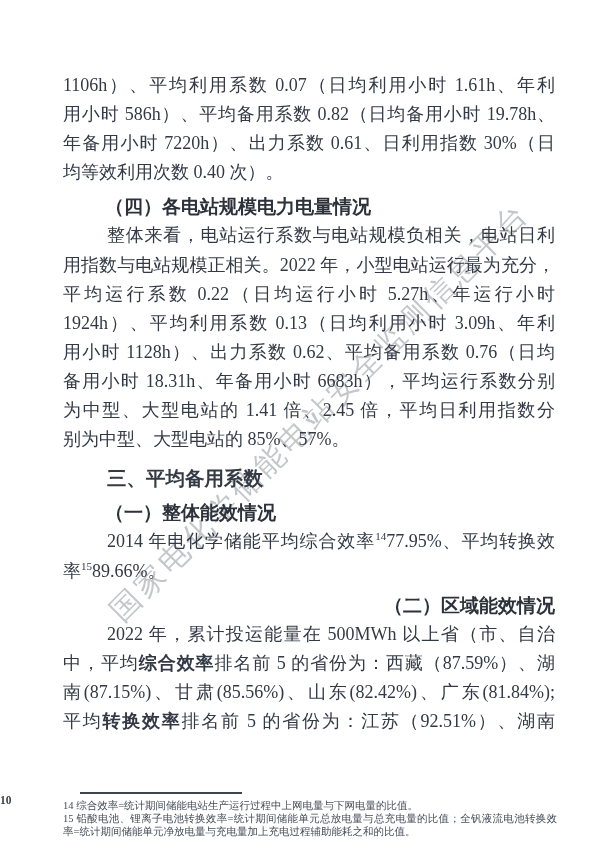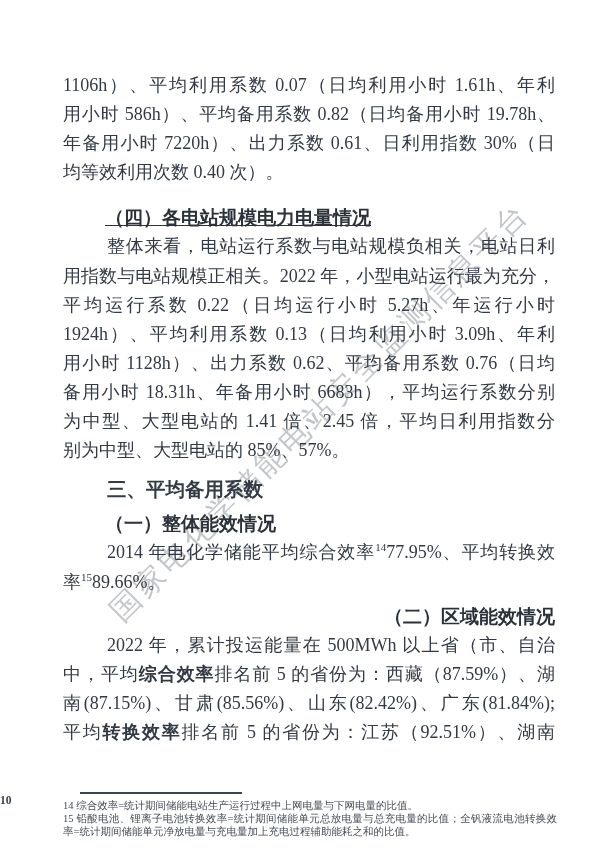--- a/index.html
+++ b/index.html
@@ -94,21 +94,21 @@
 <body>
 
 <div class="page">
   <div class="watermark">国家电化学储能电站安全监测信息平台</div>
 
   <div class="content">
       <div class="line body justify"><span>1106h）、平均利用系数 0.07（日均利用小时 1.61h、年利</span></div>
       <div class="line body justify"><span>用小时 586h）、平均备用系数 0.82（日均备用小时 19.78h、</span></div>
       <div class="line body justify"><span>年备用小时 7220h）、出力系数 0.61、日利用指数 30%（日</span></div>
       <div class="line body"><span>均等效利用次数 0.40 次）。</span></div>
-      <div class="line h-kai" style="margin-top: 16px; text-decoration: underline;"><span>（四）各电站规模电力电量情况</span></div>
+      <div class="line h-kai" style="margin-top: 5px;"><span>（四）各电站规模电力电量情况</span></div>
       <div class="line body justify indent"><span>整体来看，电站运行系数与电站规模负相关，电站日利</span></div>
       <div class="line body justify"><span>用指数与电站规模正相关。2022 年，小型电站运行最为充分，</span></div>
       <div class="line body justify"><span>平均运行系数 0.22（日均运行小时 5.27h、年运行小时</span></div>
       <div class="line body justify"><span>1924h）、平均利用系数 0.13（日均利用小时 3.09h、年利</span></div>
       <div class="line body justify"><span>用小时 1128h）、出力系数 0.62、平均备用系数 0.76（日均</span></div>
       <div class="line body justify"><span>备用小时 18.31h、年备用小时 6683h），平均运行系数分别</span></div>
       <div class="line body justify"><span>为中型、大型电站的 1.41 倍、2.45 倍，平均日利用指数分</span></div>
       <div class="line body"><span>别为中型、大型电站的 85%、57%。</span></div>
       <div class="line h-hei" style="margin-top: 10px;"><span>三、平均备用系数</span></div>
       <div class="line h-kai" style="margin-top: 5px;"><span>（一）整体能效情况</span></div>

